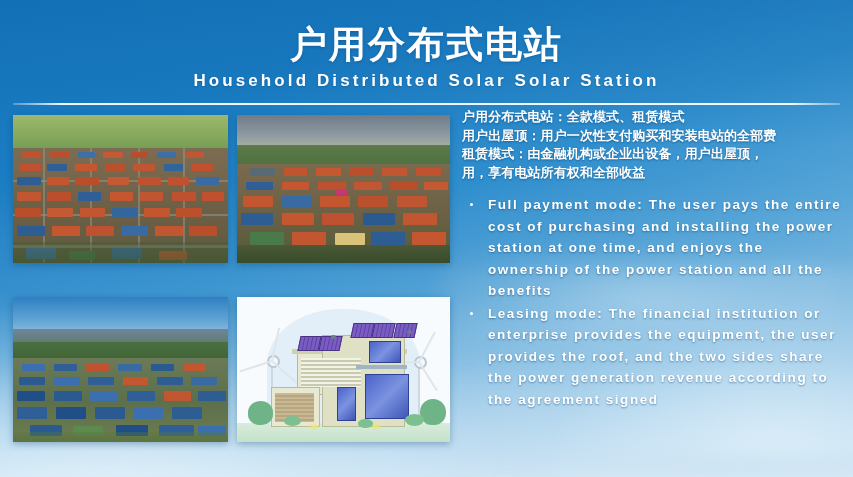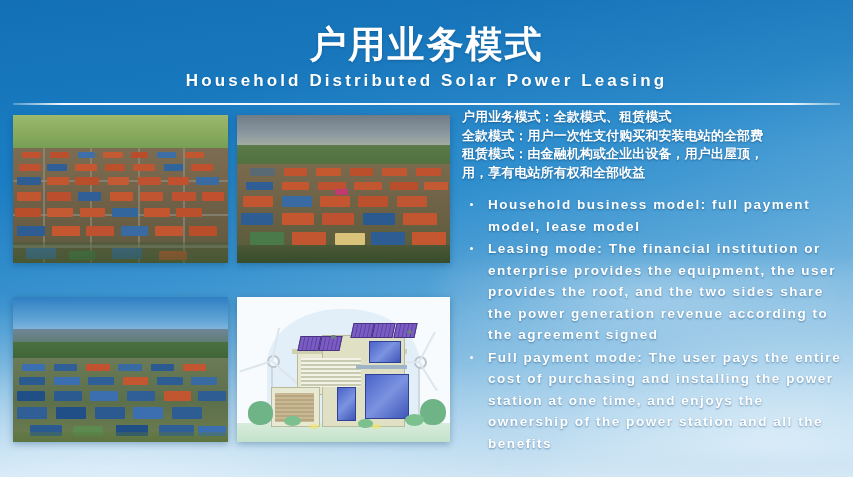--- a/index.html
+++ b/index.html
@@ -244,22 +244,22 @@
 <div id="slide">
 
   <div class="bg-base"></div>
   <div class="bg-topdark"></div>
   <div class="bg-haze"></div>
   <div class="bg-sweep"></div>
   <div class="bg-sweep2"></div>
   <div class="bg-cloud"></div>
 
   <div class="header">
-    <div class="title-cn">户用业务模式</div>
-    <div class="title-en">Household Distributed Solar Power Leasing</div>
+    <div class="title-cn">户用分布式电站</div>
+    <div class="title-en">Household Distributed Solar Solar Station</div>
   </div>
   <div class="divider"></div>
 
   <div class="photo ph-1">
     <div class="ph-inner">
       <div class="v1-field"></div>
       <div class="v1-body"></div>
       <div class="v1-road" style="left:14%;top:22%;width:2px;height:78%;"></div>
       <div class="v1-road" style="left:36%;top:22%;width:2px;height:78%;"></div>
       <div class="v1-road" style="left:58%;top:22%;width:2px;height:78%;"></div>
@@ -438,27 +438,26 @@
       <div class="tree-c" style="left:86%;bottom:12%;width:12%;height:18%;"></div>
       <div class="bush" style="left:22%;bottom:11%;width:8%;height:7%;"></div>
       <div class="bush" style="left:79%;bottom:11%;width:9%;height:8%;"></div>
       <div class="bush" style="left:57%;bottom:10%;width:7%;height:6%;"></div>
     </div>
   </div>
 
   <div class="textpanel">
 
     <div class="cn-block">
-      <p>户用业务模式：全款模式、租赁模式</p>
-      <p>全款模式：用户一次性支付购买和安装电站的全部费</p>
+      <p>户用分布式电站：全款模式、租赁模式</p>
+      <p>用户出屋顶：用户一次性支付购买和安装电站的全部费</p>
       <p>租赁模式：由金融机构或企业出设备，用户出屋顶，</p>
       <p>用，享有电站所有权和全部收益</p>
     </div>
 
     <ul class="bullets">
-      <li class="bullet-row">Household business model: full payment model, lease model</li>
+      <li class="bullet-row">Full payment mode: The user pays the entire cost of purchasing and installing the power station at one time, and enjoys the ownership of the power station and all the benefits</li>
       <li class="bullet-row">Leasing mode: The financial institution or enterprise provides the equipment, the user provides the roof, and the two sides share the power generation revenue according to the agreement signed</li>
-      <li class="bullet-row">Full payment mode: The user pays the entire cost of purchasing and installing the power station at one time, and enjoys the ownership of the power station and all the benefits</li>
     </ul>
 
   </div>
 
 </div>
 
 </body></html>

